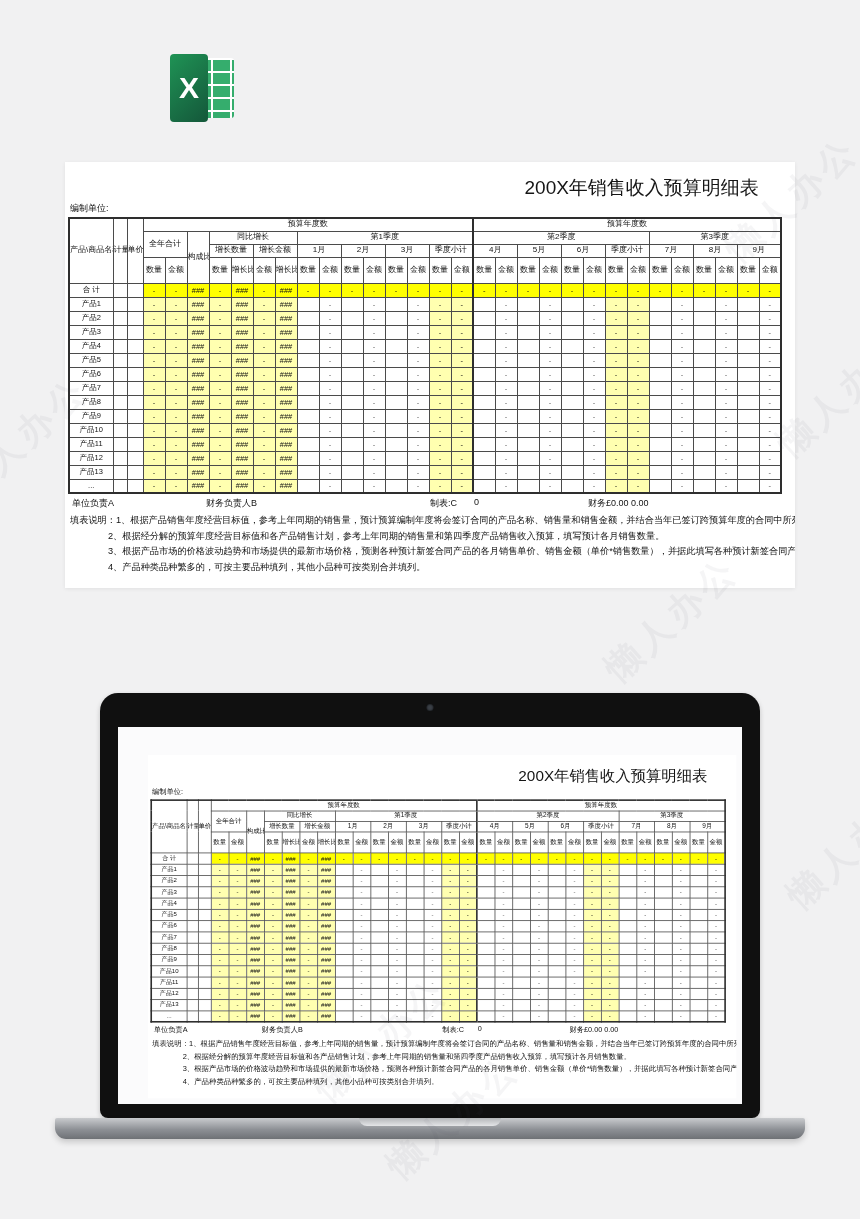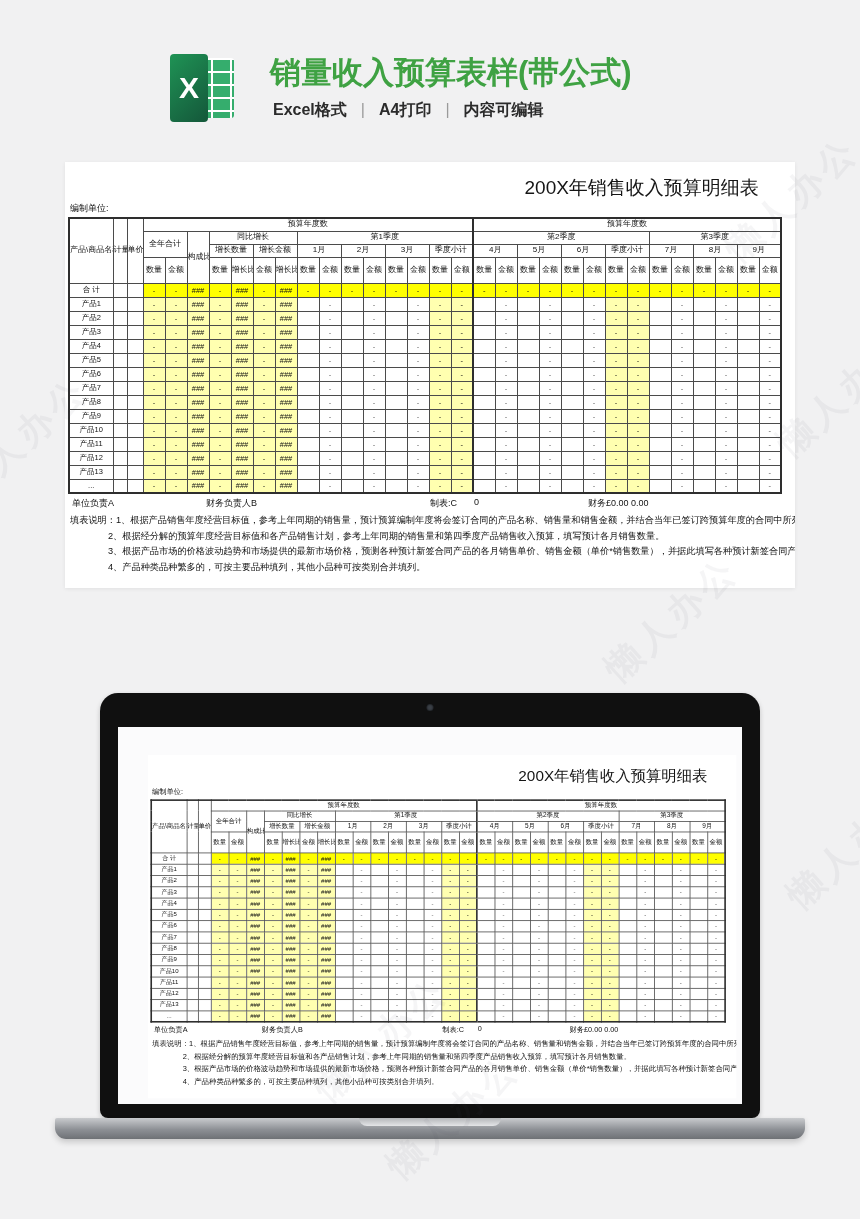--- a/index.html
+++ b/index.html
@@ -70,24 +70,20 @@
 <body>
 
 <div class="page">
 
   <div class="xl-icon">
     <div class="xl-page"></div>
     <div class="xl-book">
       <span>X</span>
     </div>
   </div>
-  <div class="page-title">销量收入预算表样(带公式)</div>
-  <div class="page-subtitle">
-    <span>Excel格式</span><span class="sep">|</span><span>A4打印</span><span class="sep">|</span><span>内容可编辑</span>
-  </div>
 
   <div class="sheet sheet-panel-top" id="sheet-top">
       <div class="sheet-title">200X年销售收入预算明细表</div>
       <div class="prepared">编制单位:</div>
       <table class="grid">
         <colgroup>
           <col style="width: 44px;">
           <col style="width: 14px;">
           <col style="width: 16px;">
           <col style="width: 22px;">

